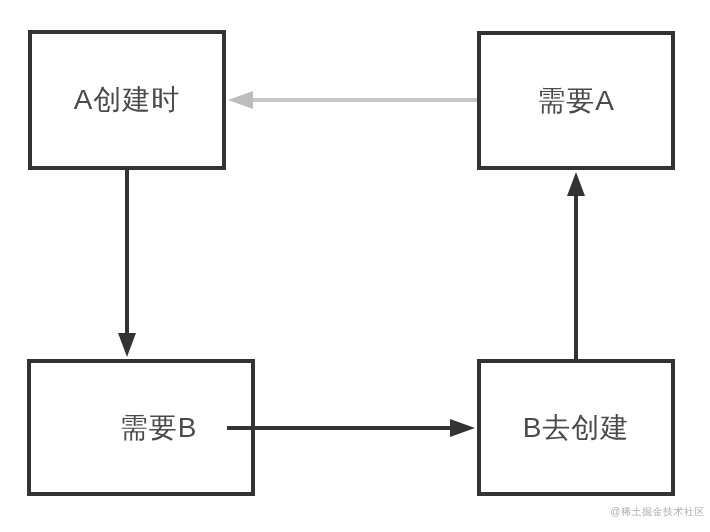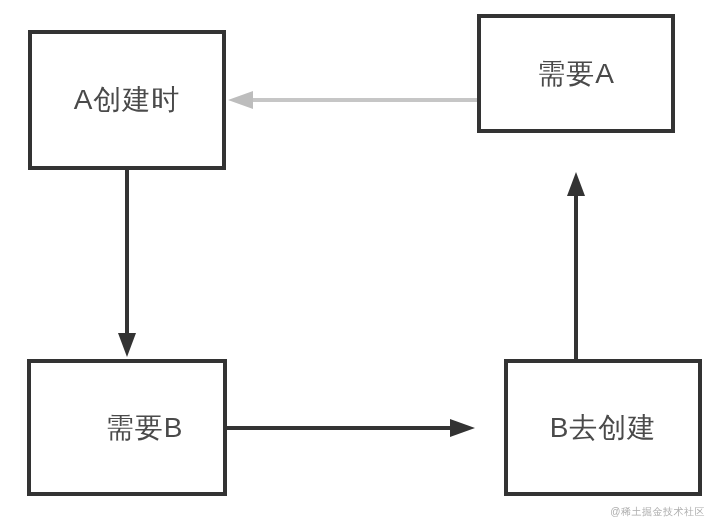--- a/index.html
+++ b/index.html
@@ -26,23 +26,23 @@
     display:flex;align-items:center;justify-content:center;
     box-sizing:border-box;
   }
   .node-label{
     color:var(--text);
     font-size:28px;
     letter-spacing:1px;
     white-space:nowrap;
   }
   #node-a-create{left:28px;top:30px;width:198px;height:140px;}
-  #node-need-a{left:477px;top:14px;width:198px;height:119px;}
-  #node-need-b{left:27px;top:359px;width:200px;height:137px;padding-left:35px;}
-  #node-b-create{left:477px;top:359px;width:198px;height:137px;margin-left:27px;}
+  #node-need-a{left:477px;top:31px;width:198px;height:139px;}
+  #node-need-b{left:27px;top:359px;width:228px;height:137px;padding-left:35px;}
+  #node-b-create{left:477px;top:359px;width:198px;height:137px;}
   .edges{
     position:absolute;left:0;top:0;width:710px;height:532px;
     pointer-events:none;
   }
   .watermark{
     position:absolute;
     right:5px;top:505px;
     color:var(--watermark);
     font-size:10px;
     letter-spacing:0.5px;

